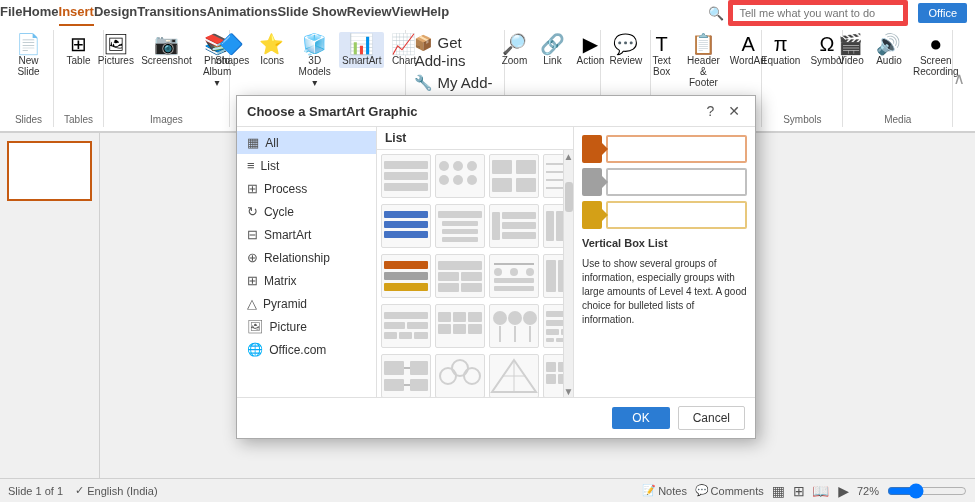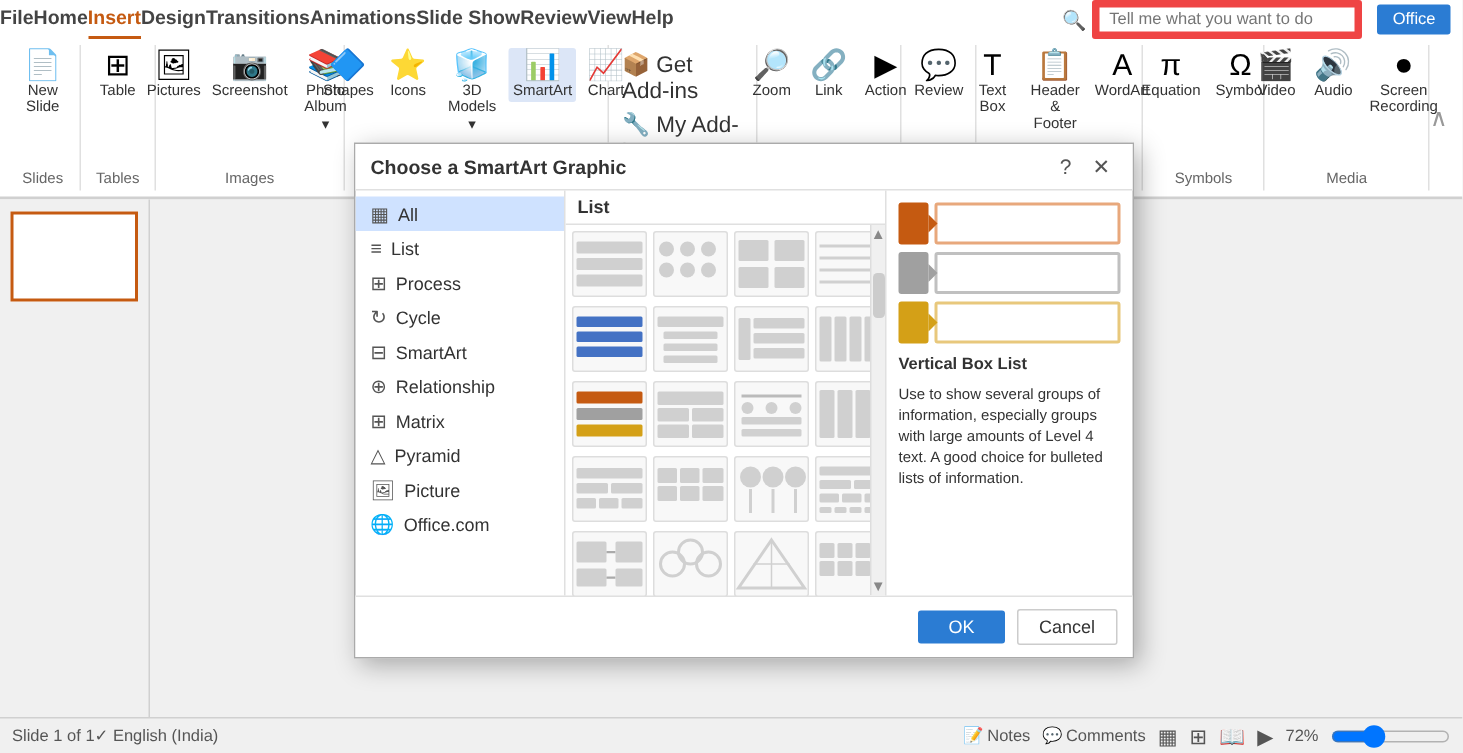--- a/index.html
+++ b/index.html
@@ -53,21 +53,21 @@
 
     
     .dialog-list { flex: 1; display: flex; flex-direction: column; overflow: hidden; }
     .dialog-list-header { padding: 4px 8px; font-size: 12px; font-weight: 600; color: #333; border-bottom: 1px solid #e0e0e0; }
     .dialog-list-grid { flex: 1; overflow-y: auto; padding: 4px; display: flex; flex-direction: column; gap: 2px; }
     .grid-row { display: flex; gap: 4px; margin-bottom: 4px; }
     .grid-item { width: 60px; height: 44px; border: 1px solid #ddd; background: #f8f8f8; display: flex; align-items: center; justify-content: center; cursor: pointer; border-radius: 2px; }
     .grid-item svg { width: 48px; height: 36px; }
 
     
-    .dialog-preview { width: 165px; border-left: 1px solid #e0e0e0; padding: 8px; display: flex; flex-direction: column; gap: 8px; }
+    .dialog-preview { width: 182px; border-left: 1px solid #e0e0e0; padding: 8px; display: flex; flex-direction: column; gap: 8px; }
     .preview-graphic { display: flex; flex-direction: column; gap: 5px; }
     .preview-title { font-size: 11px; font-weight: 700; color: #333; }
     .preview-desc { font-size: 10px; color: #333; line-height: 1.4; }
 
     
     .dialog-footer { display: flex; align-items: center; justify-content: flex-end; gap: 8px; padding: 8px 10px; border-top: 1px solid #e0e0e0; background: #fff; }
     .btn-ok { background: #2b7cd3; color: #fff; border: none; padding: 4px 20px; font-size: 12px; cursor: pointer; border-radius: 2px; }
     .btn-cancel { background: #fff; color: #333; border: 1px solid #ccc; padding: 4px 14px; font-size: 12px; cursor: pointer; border-radius: 2px; }
 
     
@@ -569,21 +569,21 @@
     </div>
 
     <div class="dialog-footer">
       <button class="btn-ok">OK</button>
       <button class="btn-cancel">Cancel</button>
     </div>
   </div>
 </div>
 
 <div class="status-bar">
-  <div style="display:flex;align-items:center;gap:0;">
+  <div style="display:flex;align-items:center;gap:12px;">
     <span>Slide 1 of 1</span>
     <span style="display:flex;align-items:center;gap:3px;">
       <span>✓</span>
       <span>English (India)</span>
     </span>
   </div>
   <div class="status-right">
     <span style="cursor:pointer;display:flex;align-items:center;gap:2px;">
       <span>📝</span>
       <span>Notes</span>

